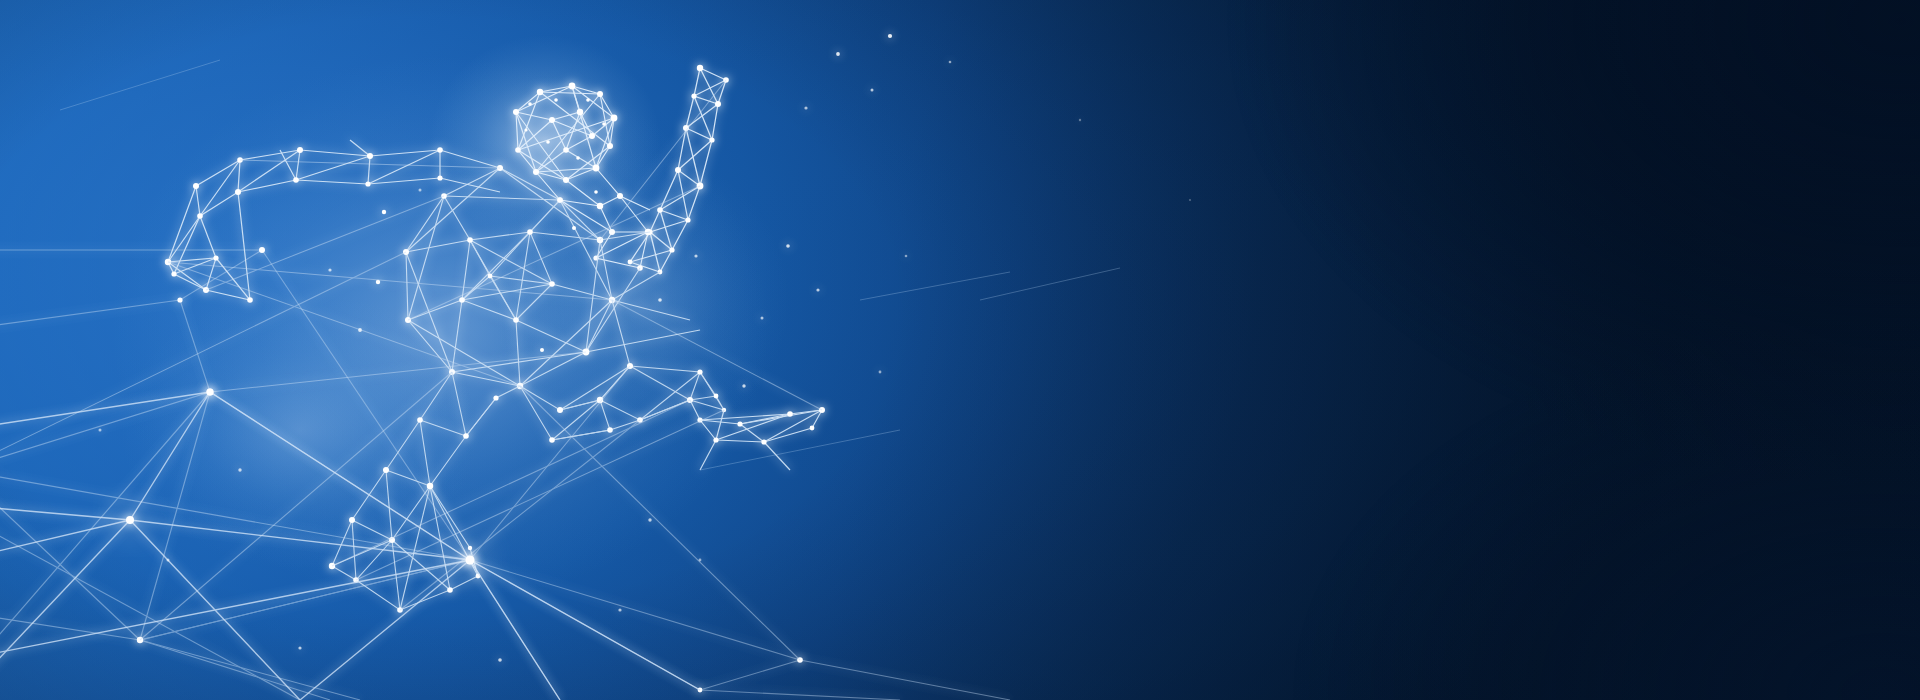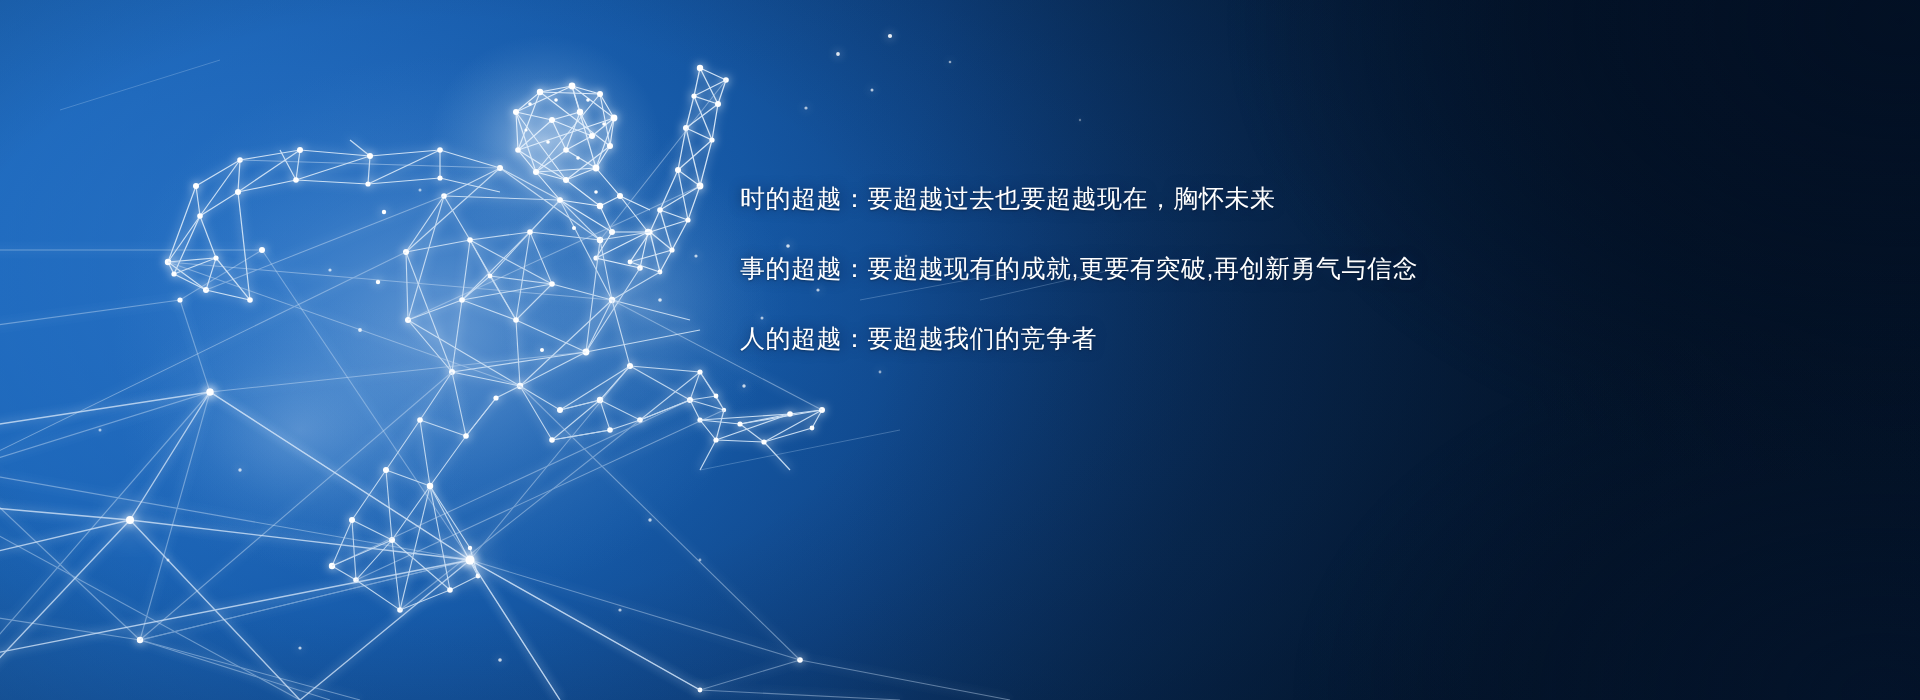--- a/index.html
+++ b/index.html
@@ -547,19 +547,14 @@
     <g stroke="#bcd8f5" stroke-width="1" fill="none" opacity="0.28">
       <path d="M60 110 L220 60"></path>
       <path d="M980 300 L1120 268"></path>
       <path d="M860 300 L1010 272"></path>
       <path d="M700 470 L900 430"></path>
     </g>
   </svg>
 
   <div class="bg-darkcorner"></div>
 
-  <div class="text-block">
-    <p class="tagline">时的超越：要超越过去也要超越现在，胸怀未来</p>
-    <p class="tagline">事的超越：要超越现有的成就,更要有突破,再创新勇气与信念</p>
-    <p class="tagline">人的超越：要超越我们的竞争者</p>
-  </div>
 
 </div>
 
 </body></html>

